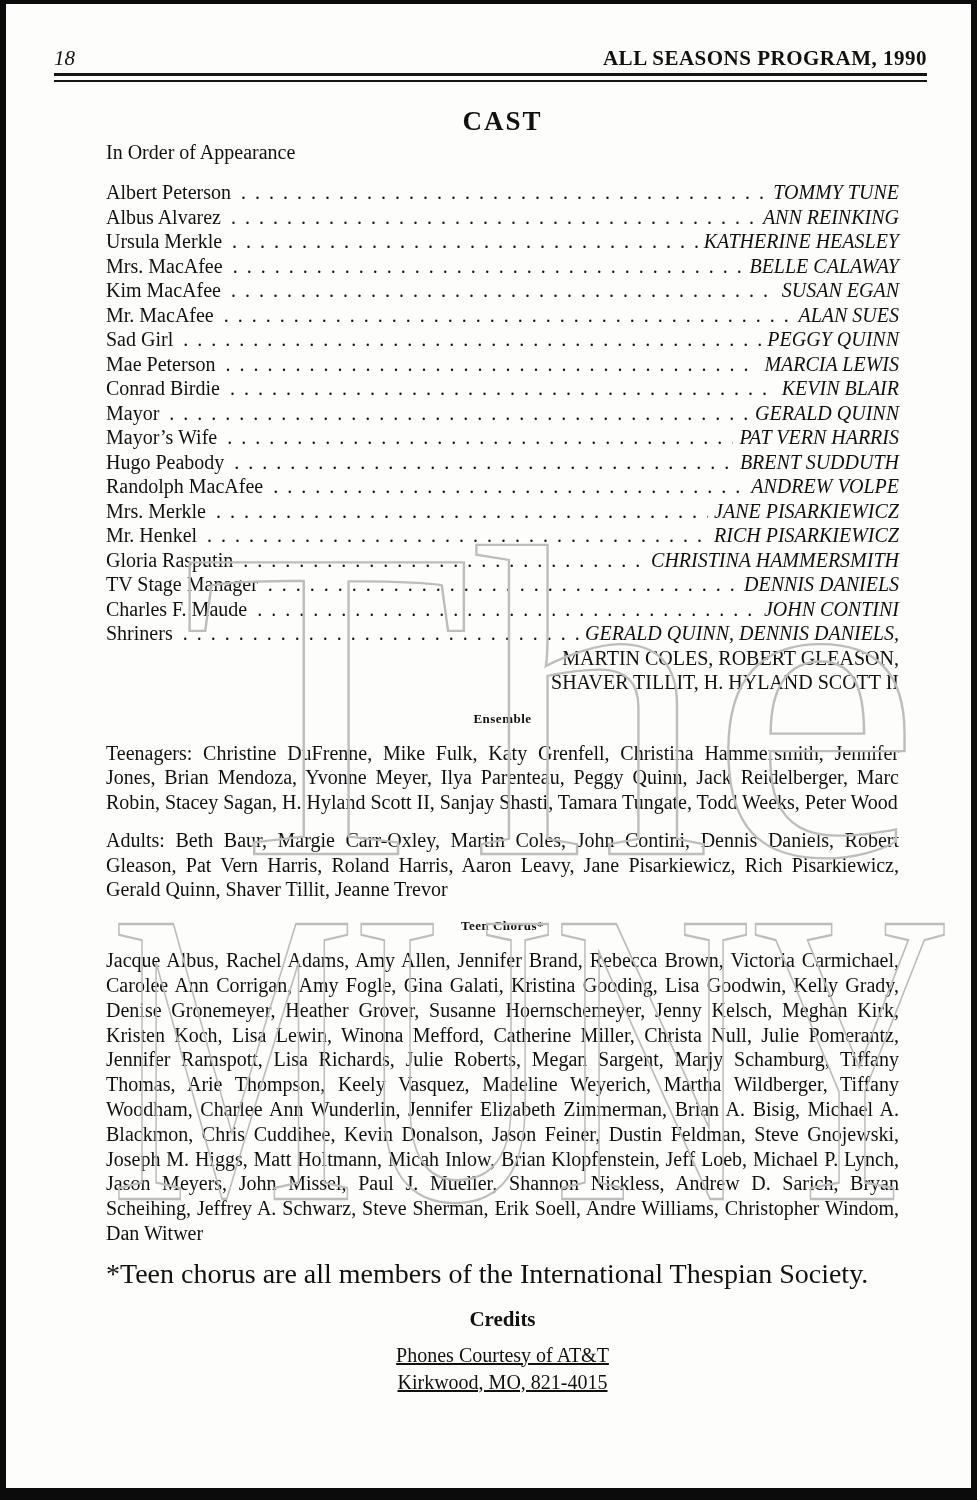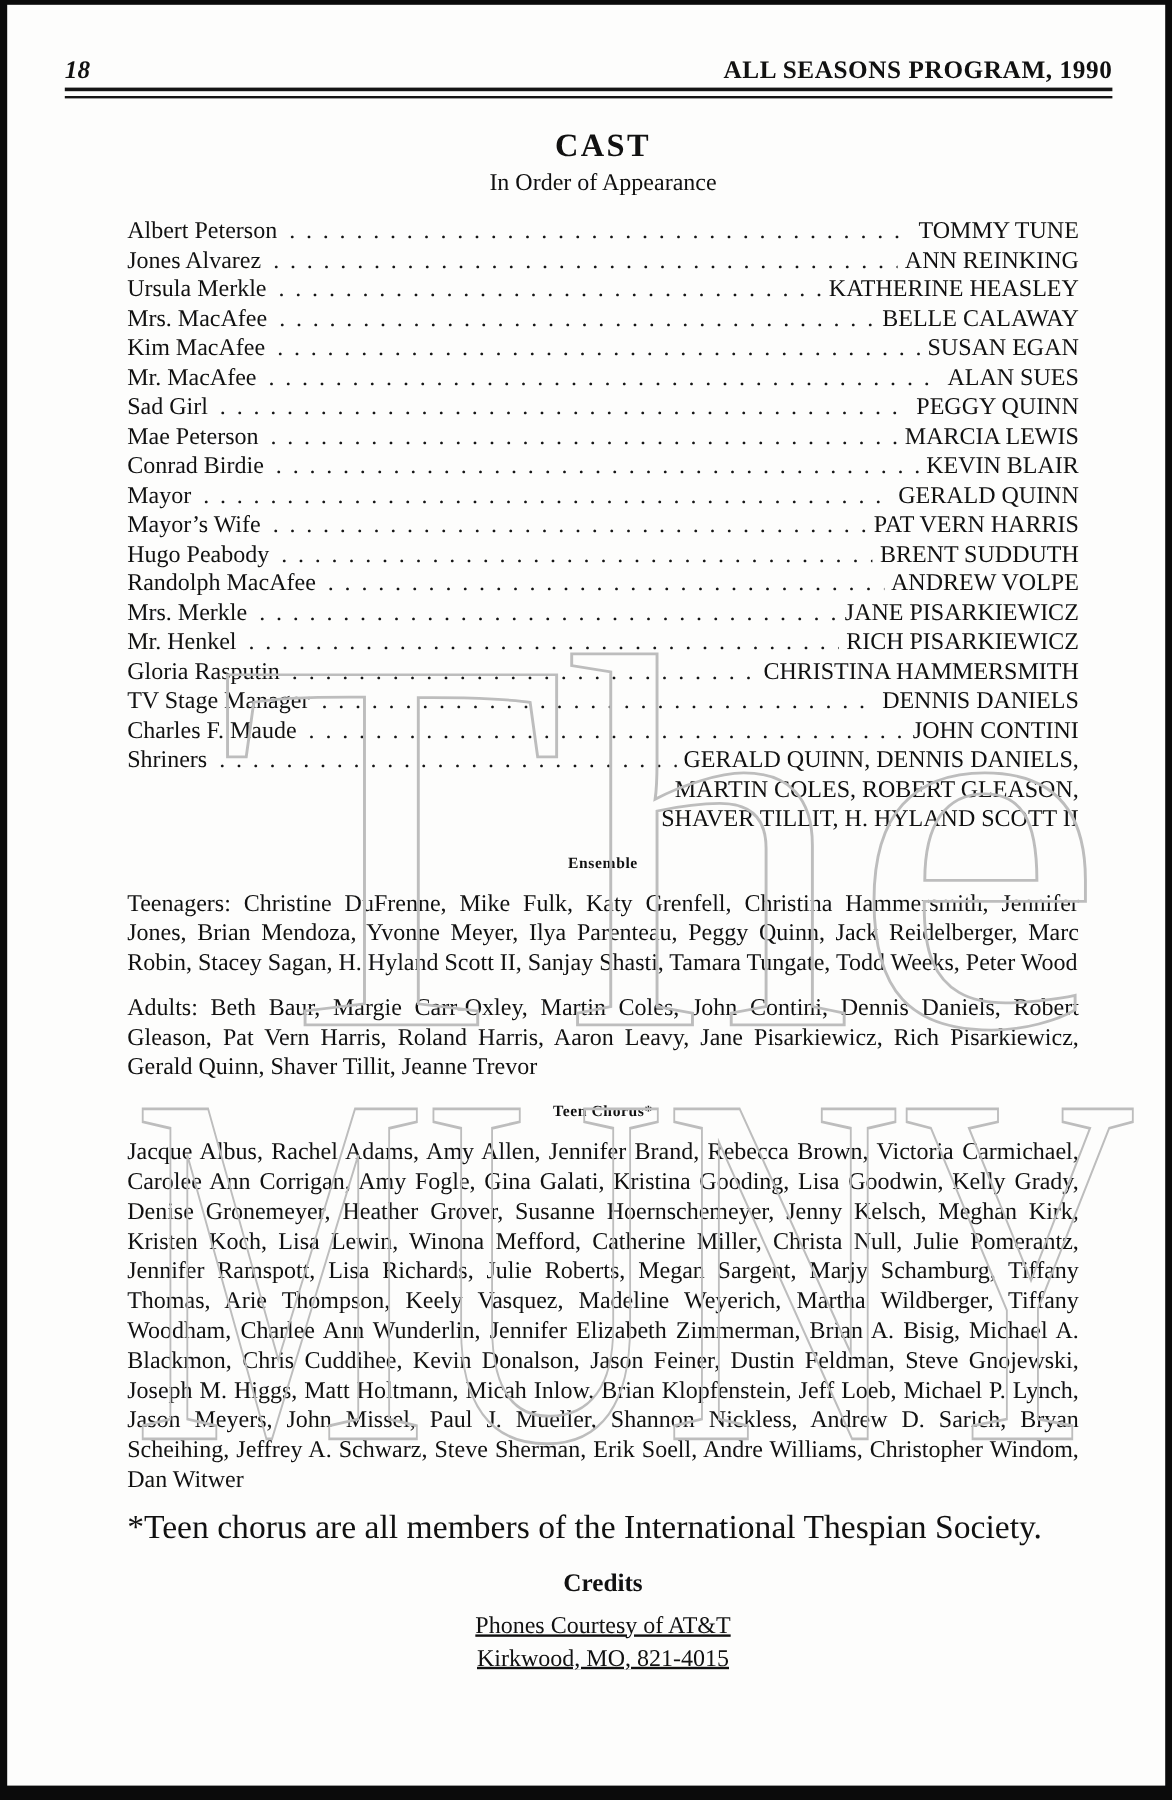--- a/index.html
+++ b/index.html
@@ -10,39 +10,39 @@
     color:#111;
     -webkit-font-smoothing:antialiased;
   }
   .page {
     position:absolute; top:4px; left:6px; right:6px; bottom:12px;
     background:#fdfdfc; overflow:hidden;
   }
   
   .header { margin:42px 44px 0 48px; }
   .header-row { display:flex; justify-content:space-between; align-items:flex-end; }
-  .page-number { font-size:21px; font-weight:bold; font-style:italic; }
+  .page-number { font-size:21px; font-weight:normal; font-style:italic; }
   .header-title { font-size:21px; font-weight:bold; letter-spacing:.5px; }
   .double-rule { margin-top:2px; height:4px; border-top:3px solid #151515; border-bottom:2px solid #151515; }
 
   
   .content { padding:16px 72px 0 100px; position:relative; }
 
   .cast-title { text-align:center; font-size:27px; font-weight:bold; letter-spacing:2px; margin-top:8px; }
-  .cast-subtitle { text-align:center; font-size:20px; margin-top:4px; }
+  .cast-subtitle { font-size:20px; margin-top:4px; }
 
   .cast-list { margin-top:16px; font-size:20px; }
   .cast-row { display:flex; align-items:baseline; line-height:24.5px; white-space:nowrap; }
   .role { flex:0 0 auto; }
   .leader { flex:1 1 auto; min-width:0; overflow:hidden; white-space:nowrap; margin:0 6px 0 10px; }
   .leader::after {
     content:". . . . . . . . . . . . . . . . . . . . . . . . . . . . . . . . . . . . . . . . . . . . . . . . . . . . . . . . . . . . . . . . . . . . . . . . . . . .";
     letter-spacing:2px; color:#151515;
   }
-  .actor { flex:0 0 auto; }
+  .actor { flex:0 0 auto;font-style:italic; }
   .cast-cont { text-align:right; line-height:24.5px; }
 
   .section-heading { text-align:center; font-weight:bold; font-size:13px; margin:16px 0 14px 0; letter-spacing:.5px; }
   .para { font-size:20px; line-height:24.8px; text-align:justify; margin:0 0 13px 0; }
   .footnote { font-size:28px; line-height:24.8px; margin-top:16px; }
 
   .credits-heading { text-align:center; font-weight:bold; font-size:21px; margin:20px 0 10px 0; }
   .credit-line { text-align:center; font-size:20px; line-height:27px;text-decoration:underline; }
 
   
@@ -66,21 +66,21 @@
     <div class="cast-title">CAST</div>
     <div class="cast-subtitle">In Order of Appearance</div>
 
     <div class="cast-list">
       <div class="cast-row">
           <span class="role">Albert Peterson</span>
           <span class="leader"></span>
           <span class="actor">TOMMY TUNE</span>
         </div>
       <div class="cast-row">
-          <span class="role">Jones Alvarez</span>
+          <span class="role">Albus Alvarez</span>
           <span class="leader"></span>
           <span class="actor">ANN REINKING</span>
         </div>
       <div class="cast-row">
           <span class="role">Ursula Merkle</span>
           <span class="leader"></span>
           <span class="actor">KATHERINE HEASLEY</span>
         </div>
       <div class="cast-row">
           <span class="role">Mrs. MacAfee</span>

